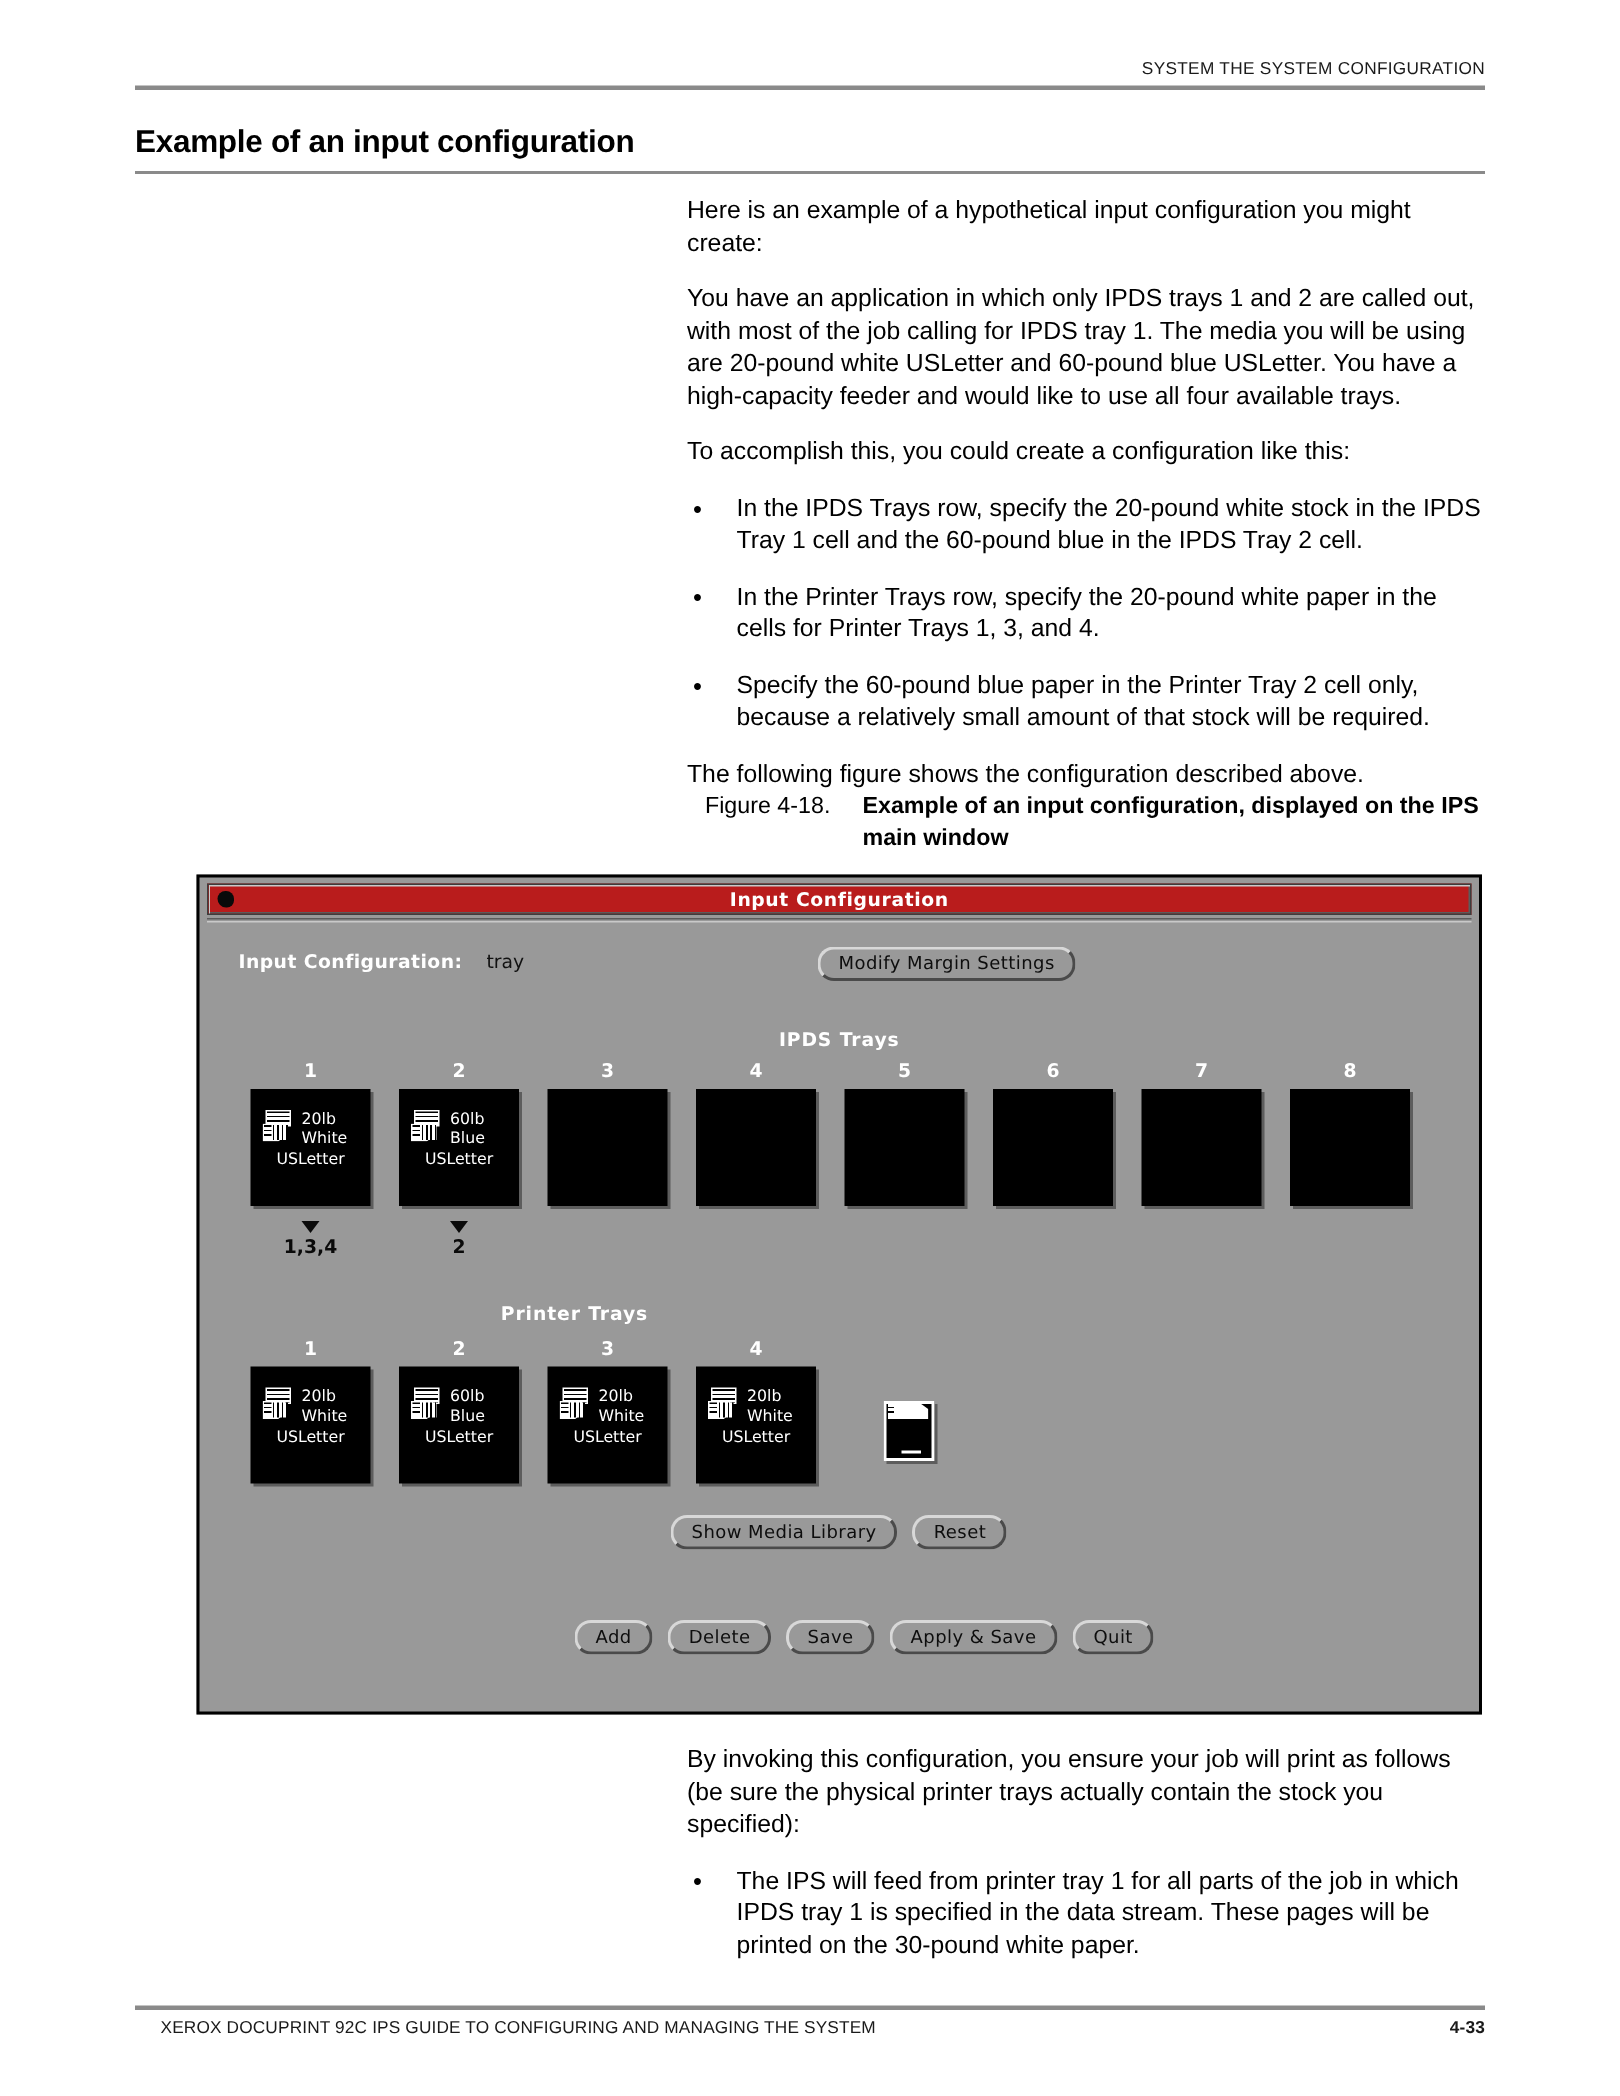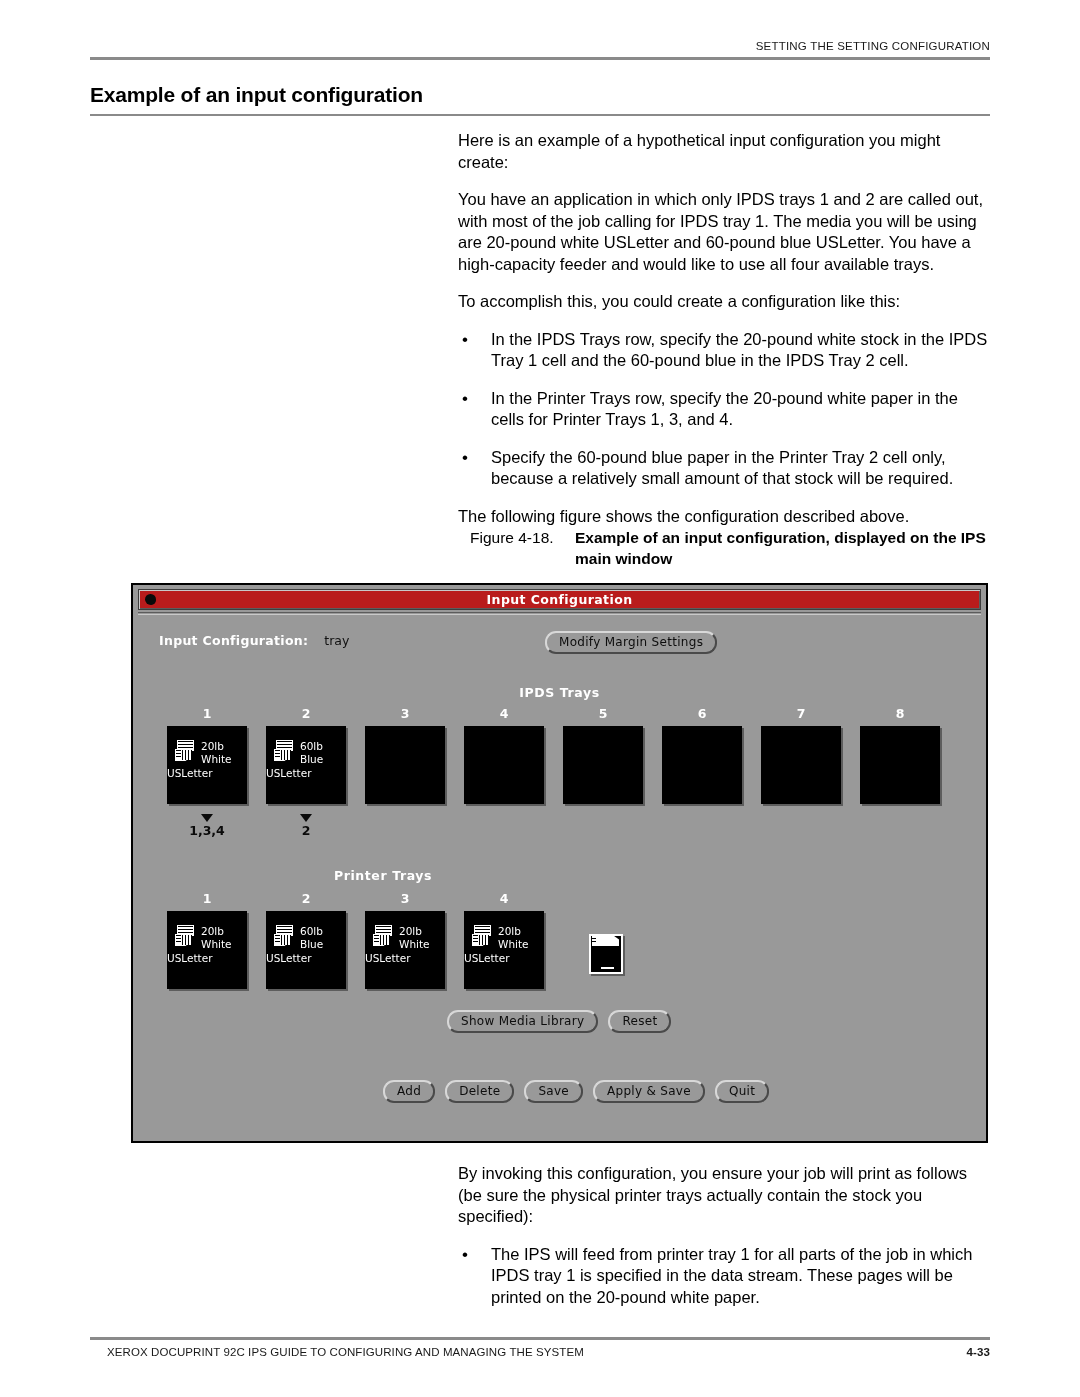--- a/index.html
+++ b/index.html
@@ -288,20 +288,21 @@
     position: absolute;
     left: 7px; top: 10px;
     width: 10px; height: 10px;
     background: repeating-linear-gradient(to right, #000 0 1px, #fff 1px 3px);
   }
   .media-lines {
     text-align: left;
     min-width: 38px;
   }
   .media-size {
+    text-align: center;
     margin-top: 1px;
     font-family: "DejaVu Sans", sans-serif;
     font-size: 10.5px;
     color: #ffffff;
   }
 
   .map-arrow {
     position: absolute;
     width: 80px;
     text-align: center;
@@ -378,21 +379,21 @@
     letter-spacing: 0.1px;
     color: #1a1a1a;
     margin-left: 17px;
   }
   .footer-page { font-weight: bold; }
 </style>
 </head>
 <body>
 
 <div class="page-header">
-  <div class="running-head">SETTING THE SETTING CONFIGURATION</div>
+  <div class="running-head">SYSTEM THE SYSTEM CONFIGURATION</div>
   <div class="rule-thick"></div>
 </div>
 
 <div class="section-title-wrap">
   <div class="section-title">Example of an input configuration</div>
   <div class="rule-thin"></div>
 </div>
 
 <div class="body-col">
   <div class="para">Here is an example of a hypothetical input configuration you might create:</div>
@@ -592,21 +593,21 @@
     <div class="mb-btn">Apply &amp; Save</div>
     <div class="mb-btn">Quit</div>
   </div>
 
 </div>
 
 <div class="body-col" style="top:1163px;">
   <div class="para">By invoking this configuration, you ensure your job will print as follows (be sure the physical printer trays actually contain the stock you specified):</div>
   <div class="bullet-row">
     <div class="bullet-mark">•</div>
-    <div class="bullet-text">The IPS will feed from printer tray 1 for all parts of the job in which IPDS tray 1 is specified in the data stream. These pages will be printed on the 20-pound white paper.</div>
+    <div class="bullet-text">The IPS will feed from printer tray 1 for all parts of the job in which IPDS tray 1 is specified in the data stream. These pages will be printed on the 30-pound white paper.</div>
   </div>
 </div>
 
 <div class="page-footer">
   <div class="rule-thick"></div>
   <div class="footer-line">
     <span>XEROX DOCUPRINT 92C IPS GUIDE TO CONFIGURING AND MANAGING THE SYSTEM</span>
     <span class="footer-page">4-33</span>
   </div>
 </div>

